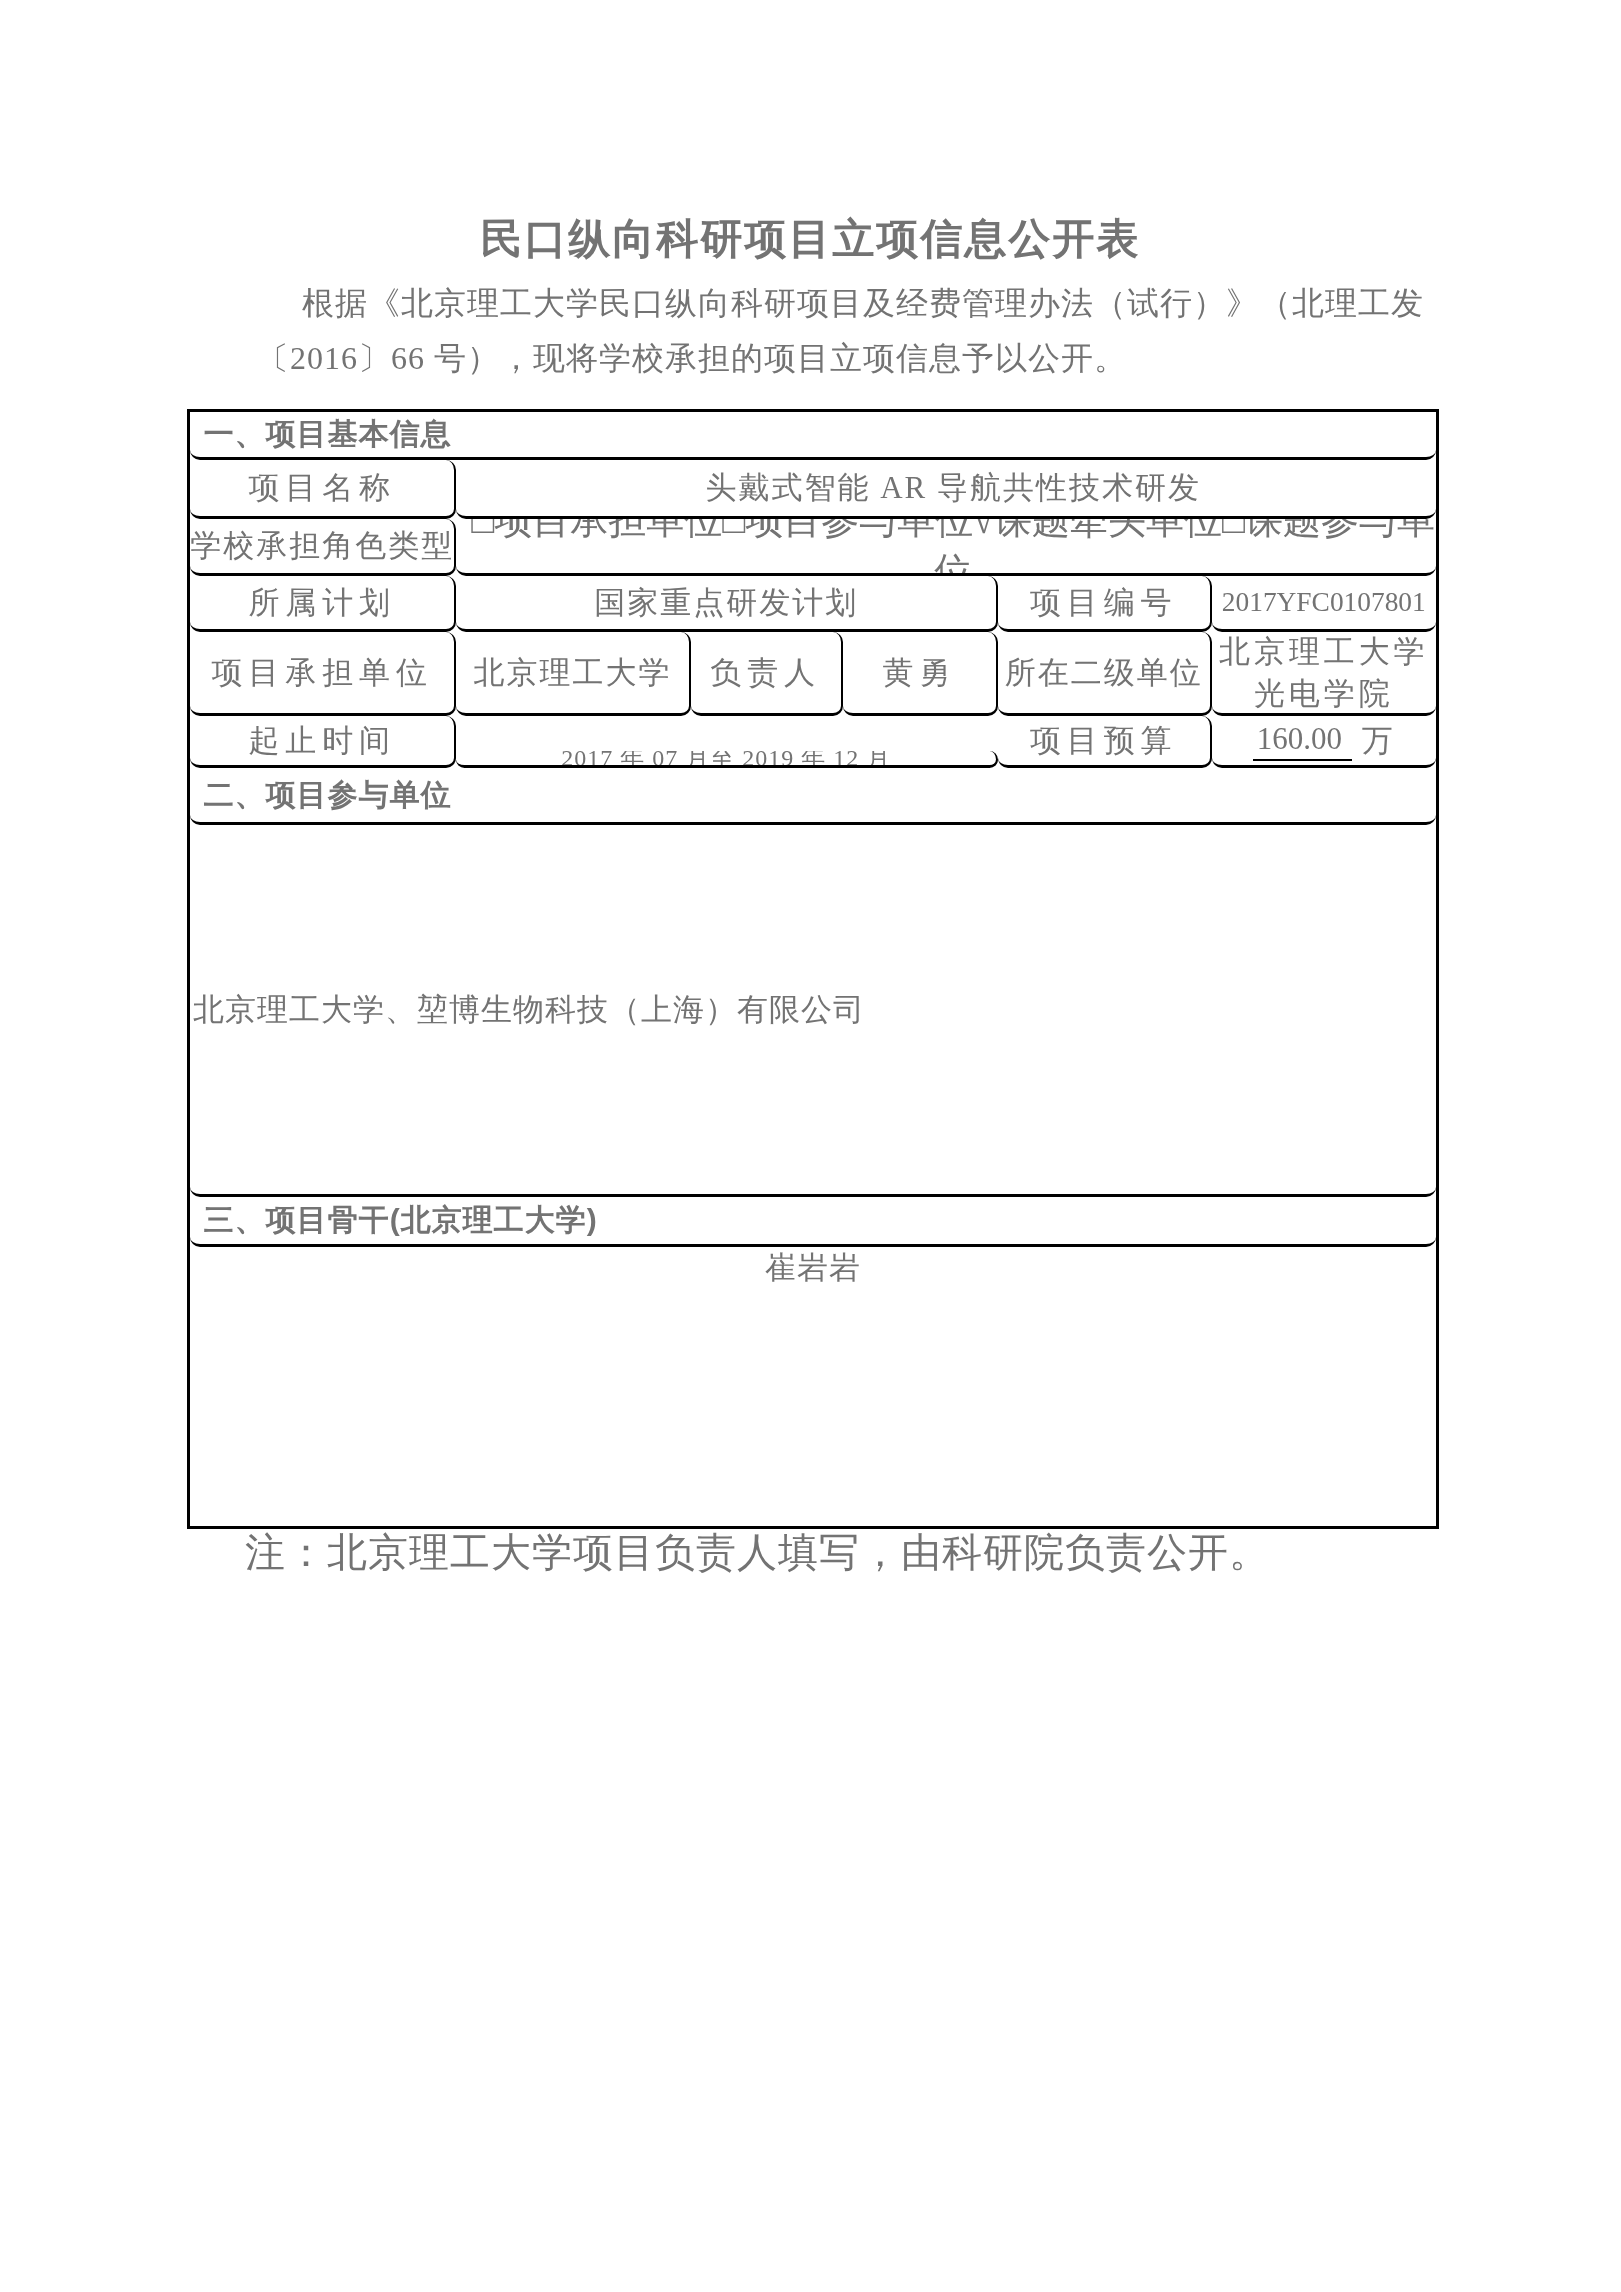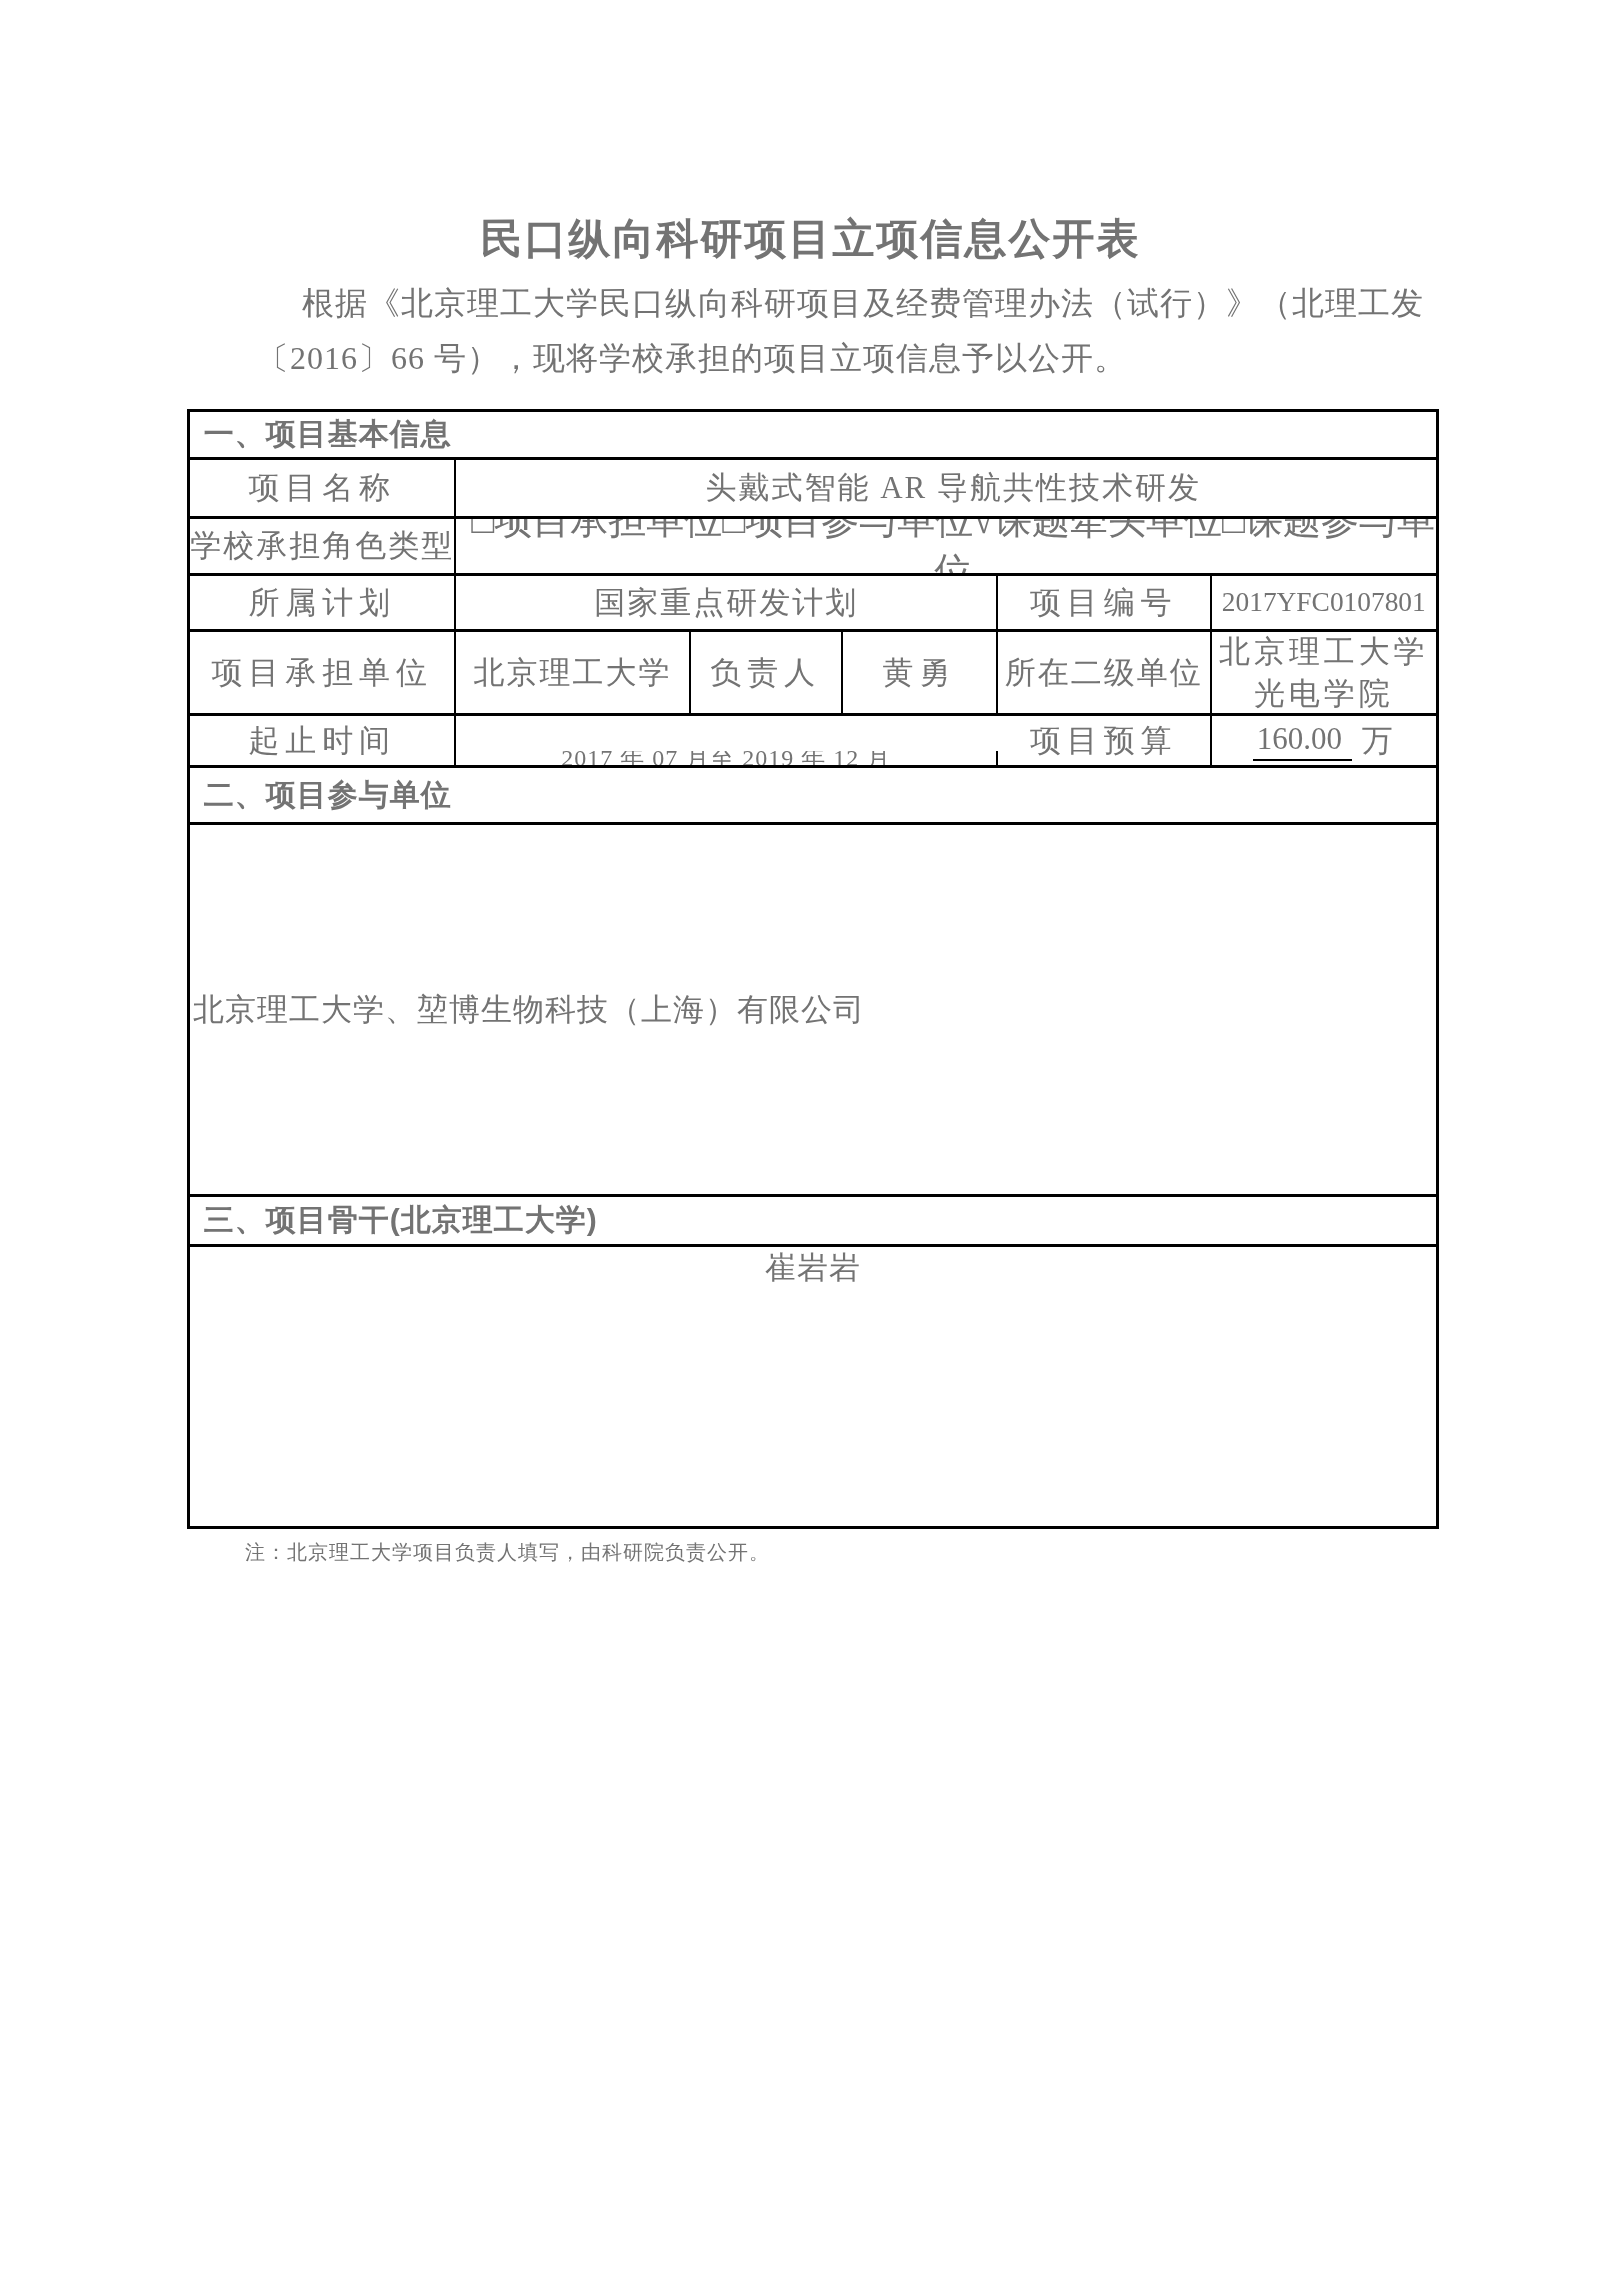--- a/index.html
+++ b/index.html
@@ -29,21 +29,21 @@
     border:3.9px solid #000;box-sizing:border-box;
     display:grid;
     grid-template-columns:273fr 240fr 156fr 159fr 219fr 230fr;
     grid-template-rows:48px 59px 57px 56px 84px 52px 57px 372px 50px 1fr;
   }
   .cell{
     border-right:2.9px solid #000;border-bottom:3.9px solid #000;
     box-sizing:border-box;
     display:flex;align-items:center;justify-content:center;
     font-size:31px;letter-spacing:2px;
-    overflow:hidden;text-align:center;
+    overflow:hidden;text-align:center;border-radius:10px;
   }
   .lastcol{border-right:none;}
   .lastrow{border-bottom:none;}
   .span-all{grid-column:1 / 7;}
   .span-2-4{grid-column:2 / 5;}
   .span-2-6{grid-column:2 / 7;padding-left:14px;}
   .sec-header{
     justify-content:flex-start;padding-left:13.7px;
     font-family:"Liberation Sans","DejaVu Sans",sans-serif;
     font-weight:bold;font-size:30px;letter-spacing:1px;
@@ -62,21 +62,21 @@
     align-items:flex-start;
     letter-spacing:1px;text-align:right;
   }
   .budget .uval{
     border-bottom:2px solid #000;
     padding:0 9.8px 2px 3.9px;margin-right:9.8px;
     letter-spacing:0;
   }
   .note{
     position:absolute;left:245px;top:1533px;width:1078px;
-    font-size:20px;line-height:39px;letter-spacing:1px;
+    font-size:40px;line-height:39px;letter-spacing:1px;
   }
 </style>
 </head>
 <body>
 
 <div id="page">
 
   <div class="doc-title">民口纵向科研项目立项信息公开表</div>
 
   <div class="intro">

